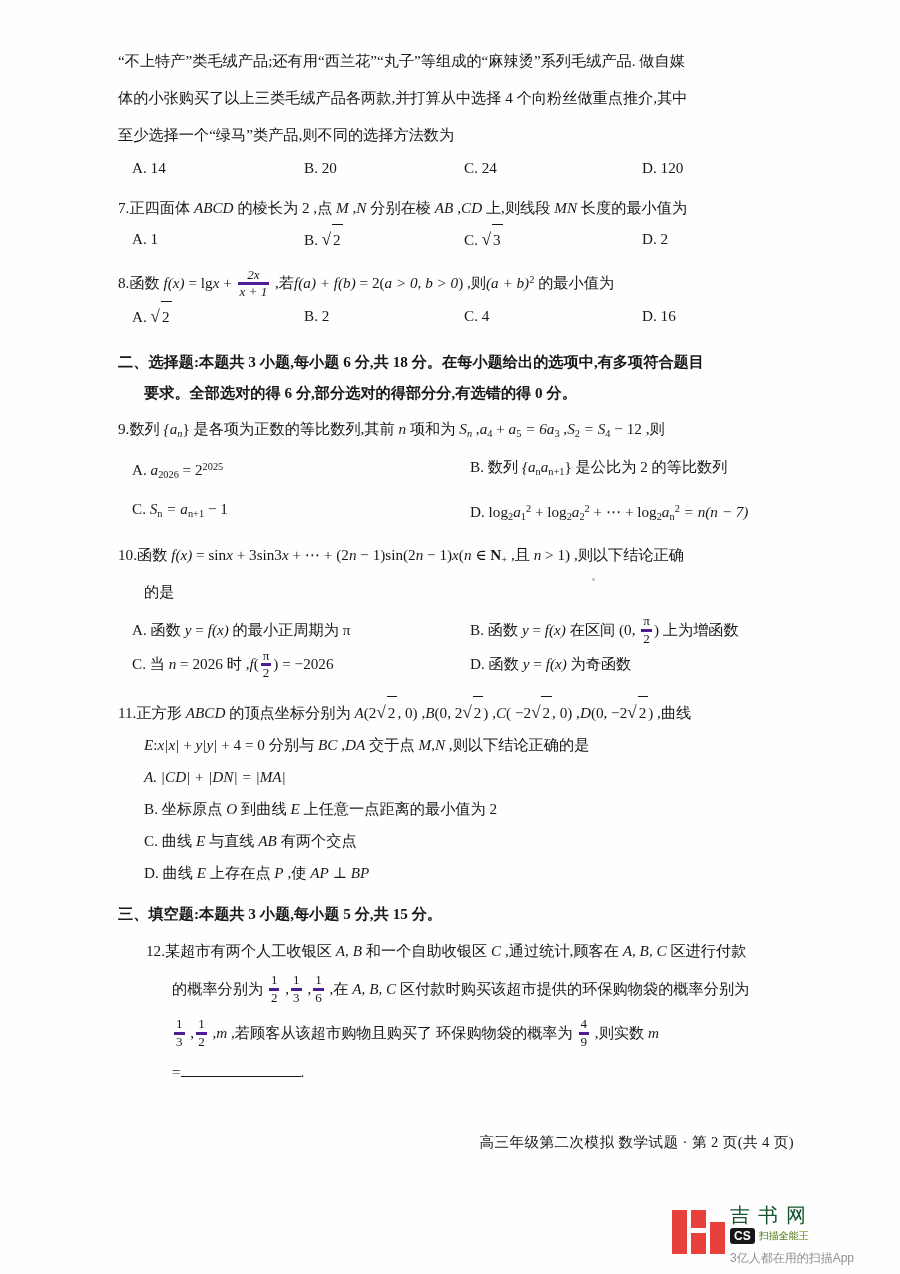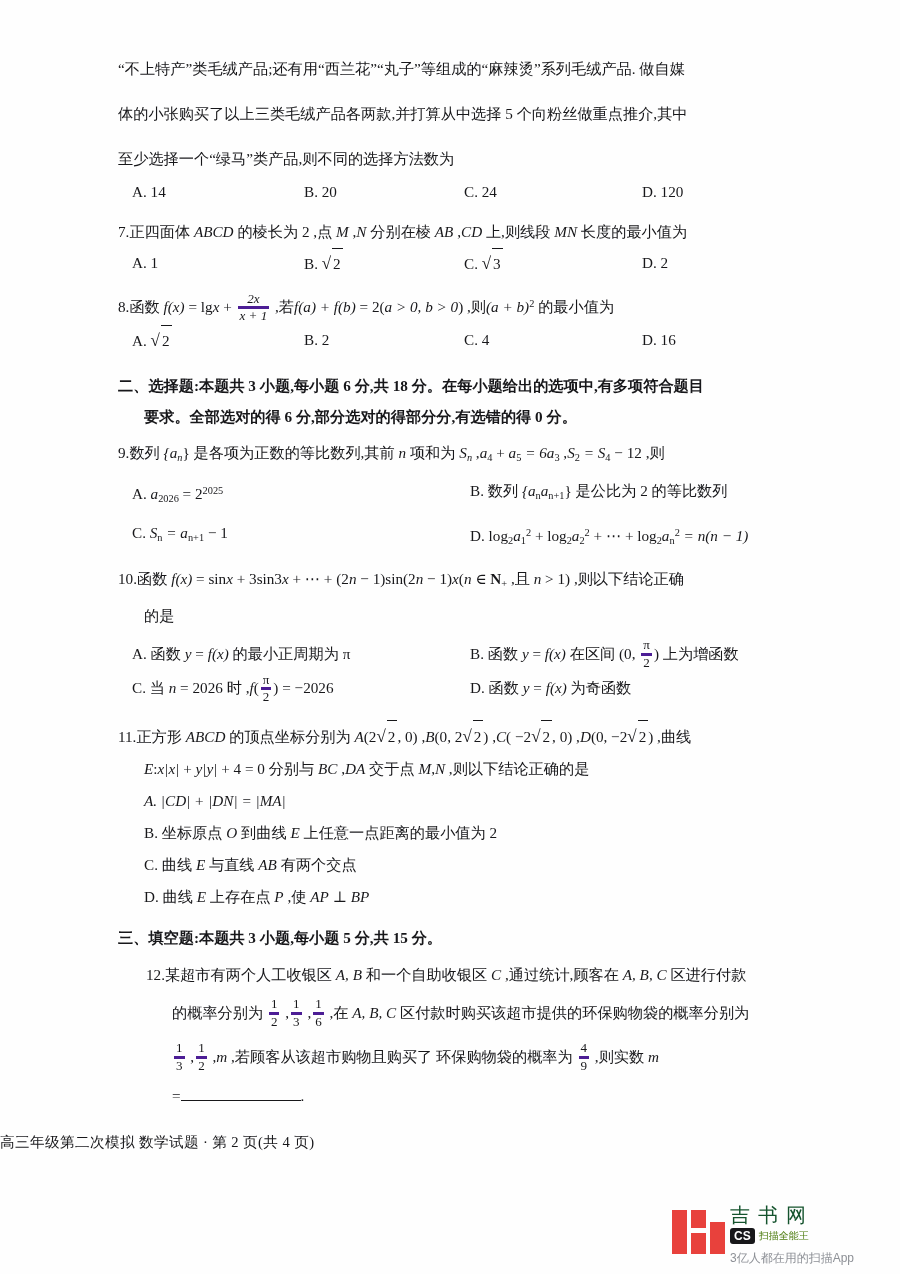--- a/index.html
+++ b/index.html
@@ -24,21 +24,21 @@
   }
   .content {
     position: absolute;
     left: 118px;
     top: 40px;
     width: 666px;
   }
   .para {
     font-size: 15.2px;
     line-height: 33px;
-    margin: 12px 0 0 0;
+    margin: 4px 0 0 0;
     text-align: justify;
   }
   .blk {
     margin-bottom: 2px;
   }
   .q-line {
     font-size: 15.2px;
     line-height: 32px;
     white-space: nowrap;
   }
@@ -94,21 +94,21 @@
     display: inline-block;
     width: 120px;
     border-bottom: 1px solid #17171a;
     height: 14px;
   }
   .footer {
     position: absolute;
     left: 0;
     top: 1133px;
     width: 794px;
-    text-align: left;
+    text-align: right;
     font-size: 14.6px;
     letter-spacing: 0.4px;
   }
   .watermark {
     position: absolute;
     right: 18px;
     bottom: 8px;
     width: 210px;
     height: 66px;
   }
@@ -189,21 +189,21 @@
   }
 </style>
 </head>
 <body>
 
 <div class="page">
   <div class="content">
 
     <div class="blk">
       <div class="para">“不上特产”类毛绒产品;还有用“西兰花”“丸子”等组成的“麻辣烫”系列毛绒产品. 做自媒</div>
-      <div class="para">体的小张购买了以上三类毛绒产品各两款,并打算从中选择 5 个向粉丝做重点推介,其中</div>
+      <div class="para">体的小张购买了以上三类毛绒产品各两款,并打算从中选择 4 个向粉丝做重点推介,其中</div>
       <div class="para">至少选择一个“绿马”类产品,则不同的选择方法数为</div>
     </div>
     <div class="opts">
       <span class="o1">A. 14</span>
       <span class="o2">B. 20</span>
       <span class="o3">C. 24</span>
       <span class="o4">D. 120</span>
     </div>
 
     <div class="gap-md"></div>
@@ -243,21 +243,21 @@
 
     <div class="q-line">
       <span>9.</span><span>数列 </span><span class="it">{a</span><sub class="it">n</sub><span>}</span><span> 是各项为正数的等比数列,其前 </span><span class="it">n</span><span> 项和为 </span><span class="it">S</span><sub class="it">n</sub><span> ,</span><span class="it">a</span><sub>4</sub><span> + </span><span class="it">a</span><sub>5</sub><span class="it"> = 6a</span><sub>3</sub><span> ,</span><span class="it">S</span><sub>2</sub><span class="it"> = S</span><sub>4</sub><span> − 12 ,则</span>
     </div>
     <div class="opts2">
       <span class="h1"><span>A. </span><span class="it">a</span><sub>2026</sub><span> = 2</span><sup>2025</sup></span>
       <span><span>B. 数列 </span><span class="it">{a</span><sub>n</sub><span class="it">a</span><sub>n+1</sub><span>}</span><span> 是公比为 2 的等比数列</span></span>
     </div>
     <div class="opts2">
       <span class="h1"><span>C. </span><span class="it">S</span><sub>n</sub><span class="it"> = a</span><sub>n+1</sub><span> − 1</span></span>
-      <span><span>D. log</span><sub>2</sub><span class="it">a</span><sub>1</sub><sup>2</sup><span> + log</span><sub>2</sub><span class="it">a</span><sub>2</sub><sup>2</sup><span> + ⋯ + log</span><sub>2</sub><span class="it">a</span><sub>n</sub><sup>2</sup><span class="it"> = n(n − 1)</span></span>
+      <span><span>D. log</span><sub>2</sub><span class="it">a</span><sub>1</sub><sup>2</sup><span> + log</span><sub>2</sub><span class="it">a</span><sub>2</sub><sup>2</sup><span> + ⋯ + log</span><sub>2</sub><span class="it">a</span><sub>n</sub><sup>2</sup><span class="it"> = n(n − 7)</span></span>
     </div>
 
     <div class="gap-sm"></div>
 
     <div class="q-line">
       <span>10.</span><span>函数 </span><span class="it">f(x)</span><span> = sin</span><span class="it">x</span><span> + 3sin3</span><span class="it">x</span><span> + ⋯ + (2</span><span class="it">n</span><span> − 1)sin(2</span><span class="it">n</span><span> − 1)</span><span class="it">x</span><span>(</span><span class="it">n</span><span> ∈ </span><span class="bold">N</span><sub>+</sub><span> ,且 </span><span class="it">n</span><span> &gt; 1) ,则以下结论正确</span>
     </div>
     <div class="q-line hang2">的是</div>
 
     <div class="gap-sm"></div>

